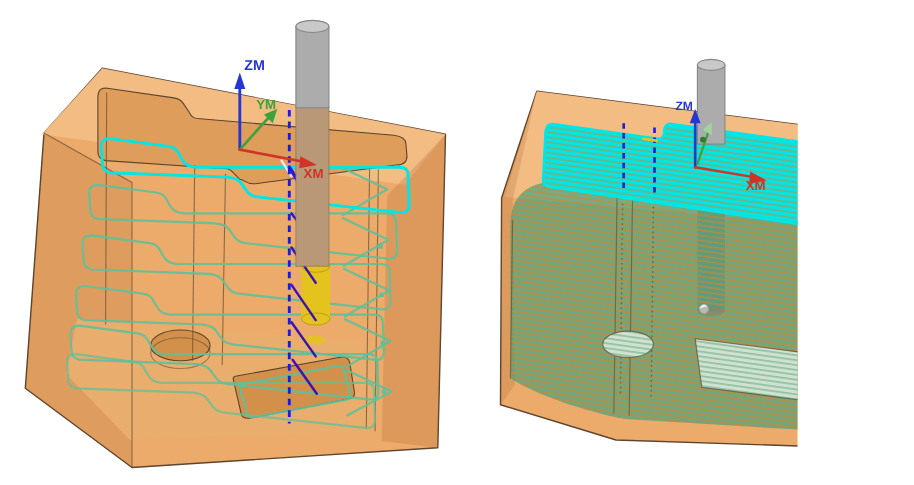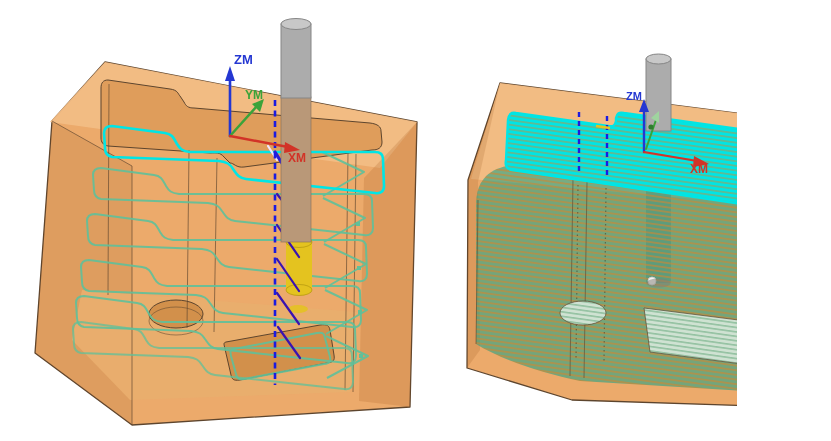--- a/index.html
+++ b/index.html
@@ -1,18 +1,18 @@
 <!DOCTYPE html>
 <html><head>
 <meta charset="utf-8">
 <style>
   html,body{margin:0;padding:0;background:#ffffff;}
   #viewport{
     position:relative;width:725px;height:441px;overflow:hidden;
-    background:#ffffff;font-family:"Liberation Sans",sans-serif;padding-left:12px;
+    background:#ffffff;font-family:"Liberation Sans",sans-serif;
   }
   svg text{font-family:"Liberation Sans",sans-serif;font-weight:bold;}
 </style>
 </head>
 <body>
 
 <div id="viewport">
 <svg width="831" height="441" viewBox="0 0 831 441">
   <defs>
     <path id="lvloop" d="M100,126 L153,133 C161,134 162,139 165,144 C168,149 170,151 178,152 L363,152 C369,152 371,155 371,159 L372,186 C372,191 369,194 363,193 L234,179 C226,178 224,173 221,169 C218,164 215,162 207,161 L100,157 C95,156 93,152 93,148 L92,133 C92,128 95,126 100,126 Z"></path>

